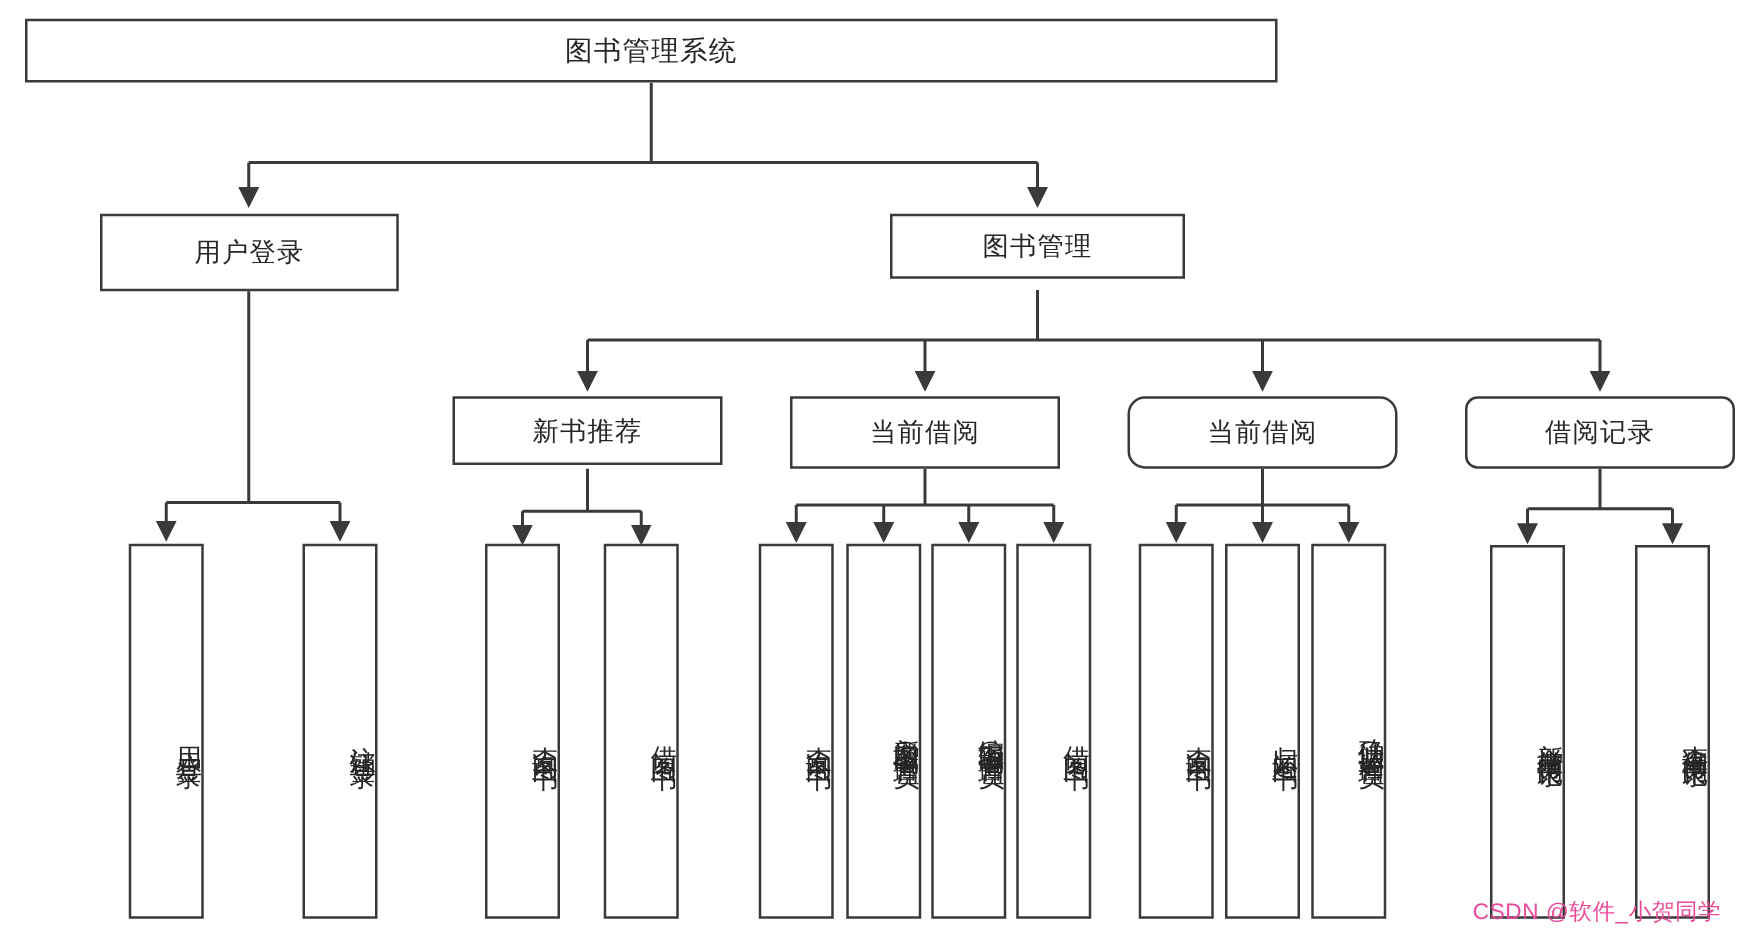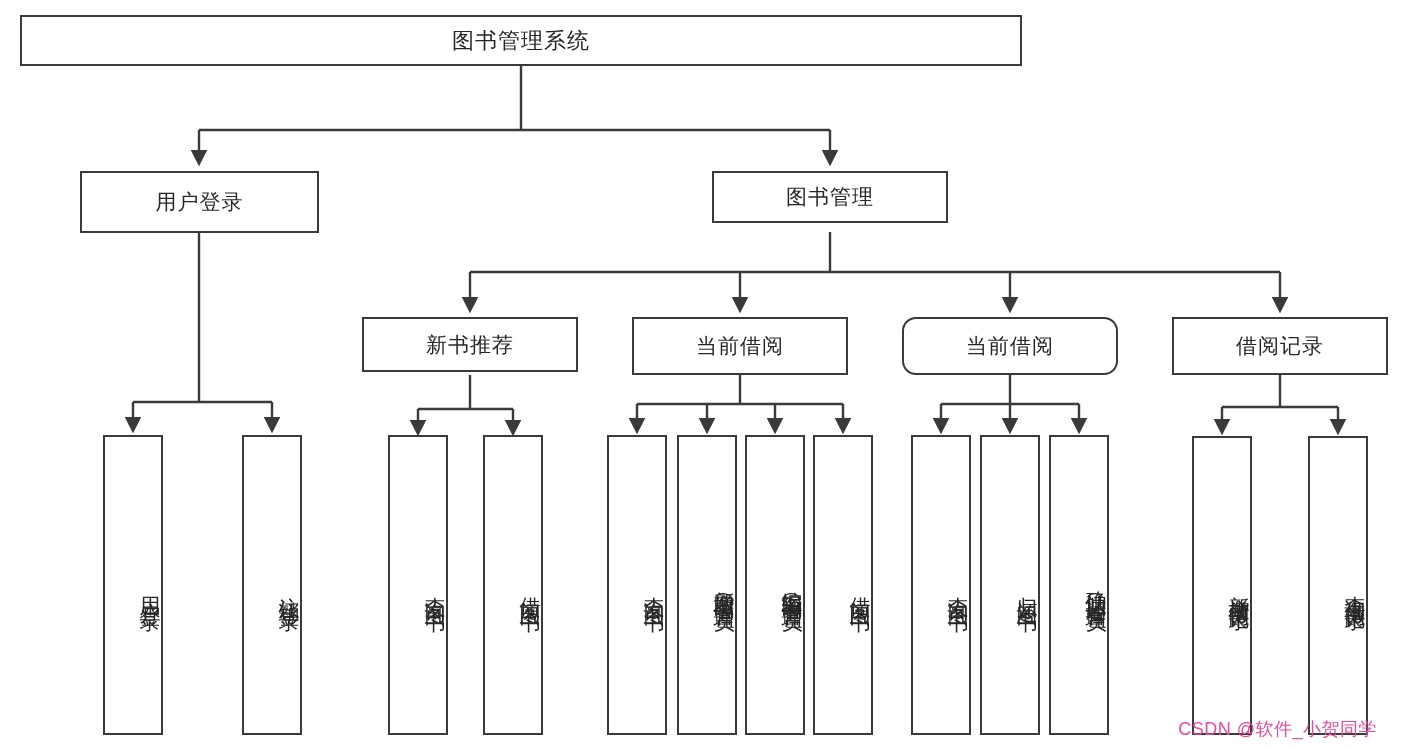--- a/index.html
+++ b/index.html
@@ -138,21 +138,21 @@
 
   <div class="node node-h" style="left:362px; top:317px; width:216px; height:55px;">
     <span>新书推荐</span>
   </div>
   <div class="node node-h" style="left:632px; top:317px; width:216px; height:58px;">
     <span>当前借阅</span>
   </div>
   <div class="node node-h" style="left:902px; top:317px; width:216px; height:58px;border-radius:14px;">
     <span>当前借阅</span>
   </div>
-  <div class="node node-h" style="left:1172px; top:317px; width:216px; height:58px;">
+  <div class="node node-h" style="left:1172px; top:317px; width:216px; height:58px;border-radius:10px;">
     <span>借阅记录</span>
   </div>
 
   <div class="node node-v" style="left:103px; top:435px; width:60px; height:300px;">
     <span>用户登录</span>
   </div>
   <div class="node node-v" style="left:242px; top:435px; width:60px; height:300px;">
     <span>注销登录</span>
   </div>
 

